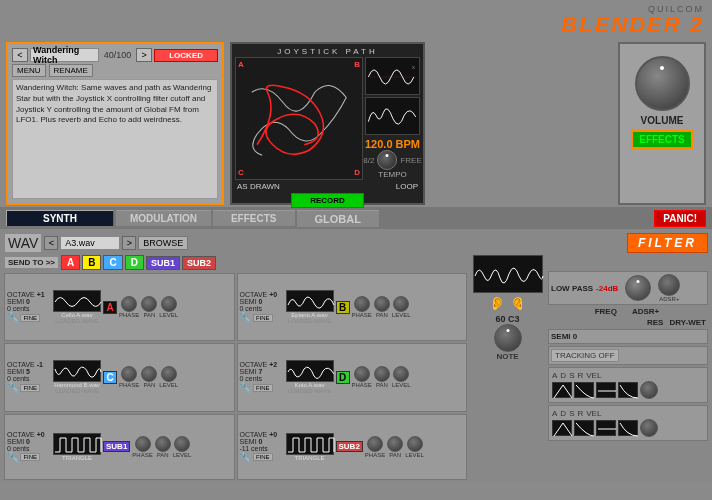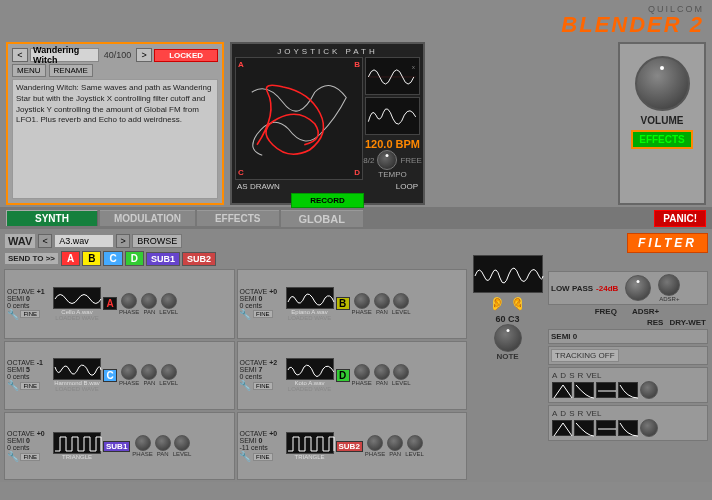--- a/index.html
+++ b/index.html
@@ -100,34 +100,34 @@
     <div style="width:55px; height:55px; background:radial-gradient(circle at 40% 35%, #888,#333); border-radius:50%; border:2px solid #555; position:relative; display:flex; align-items:center; justify-content:center; margin-top:8px;">
       <div style="width:4px; height:4px; background:#fff; border-radius:50%; position:absolute; top:8px; left:50%; transform:translateX(-50%);"></div>
     </div>
     <div style="font-size:10px; font-weight:bold; color:#222;">VOLUME</div>
     <button style="background:#00aa00; color:#00ff00; font-size:10px; font-weight:bold; padding:2px 6px; border:2px solid #ff8800; cursor:pointer;">EFFECTS</button>
   </div>
 
 </div>
 
 <div style="background:#777; display:flex; align-items:center; height:22px; padding:0 6px; gap:2px;">
-  <div style="padding:2px 28px; font-size:10px; font-weight:bold; color:#fff; background:#15803d; border-top:1px solid #aaa; border-left:1px solid #aaa; border-right:1px solid #666; cursor:pointer;">SYNTH</div>
+  <div style="padding:2px 36px; font-size:10px; font-weight:bold; color:#fff; background:#0f172a; border-top:1px solid #aaa; border-left:1px solid #aaa; border-right:1px solid #666; cursor:pointer;">SYNTH</div>
   <div style="padding:2px 14px; font-size:10px; font-weight:bold; color:#ccc; background:#888; border-top:1px solid #999; cursor:pointer;">MODULATION</div>
   <div style="padding:2px 18px; font-size:10px; font-weight:bold; color:#ccc; background:#888; border-top:1px solid #999; cursor:pointer;">EFFECTS</div>
   <div style="padding:2px 18px; font-size:11px; font-weight:bold; color:#ccc; background:#888; border-top:1px solid #999; cursor:pointer;">GLOBAL</div>
   <div style="flex:1;"></div>
   <button style="background:#cc0000; color:#fff; font-size:10px; font-weight:bold; padding:2px 8px; border:1px solid #ff0000; cursor:pointer;">PANIC!</button>
 </div>
 
 <div style="background:#888; display:flex; flex-direction:row; padding:4px 4px 2px 4px; gap:3px; height:253px;">
 
   <div style="flex:1; display:flex; flex-direction:column; gap:1px;">
 
     <div style="display:flex; align-items:center; gap:2px; margin-bottom:1px;">
-      <span style="font-size:11px; font-weight:bold; color:#222; background:#b0b0b0; padding:1px 3px; border:1px solid #888;">WAV</span>
+      <span style="font-size:14px; font-weight:normal; color:#222; background:#b0b0b0; padding:1px 3px; border:1px solid #888;">WAV</span>
       <button style="background:#999; border:1px solid #666; width:14px; height:14px; font-size:9px; cursor:pointer;">&lt;</button>
       <span style="background:#d4d4d4; border:1px solid #888; font-size:9px; padding:1px 4px; min-width:60px;">A3.wav</span>
       <button style="background:#999; border:1px solid #666; width:14px; height:14px; font-size:9px; cursor:pointer;">&gt;</button>
       <button style="background:#b0b0b0; border:1px solid #777; font-size:9px; padding:1px 4px; cursor:pointer;">BROWSE</button>
     </div>
 
     <div style="display:flex; align-items:center; gap:2px; margin-bottom:2px;">
       <span style="font-size:8px; font-weight:bold; color:#222; background:#b0b0b0; padding:1px 3px; border:1px solid #888; white-space:nowrap;">SEND TO &gt;&gt;</span>
       <button style="background:#ff3333; color:#fff; font-size:10px; font-weight:bold; padding:1px 5px; border:1px solid #555; cursor:pointer;">A</button>
       <button style="background:#ffee00; color:#000; font-size:10px; font-weight:bold; padding:1px 5px; border:1px solid #555; cursor:pointer;">B</button>

